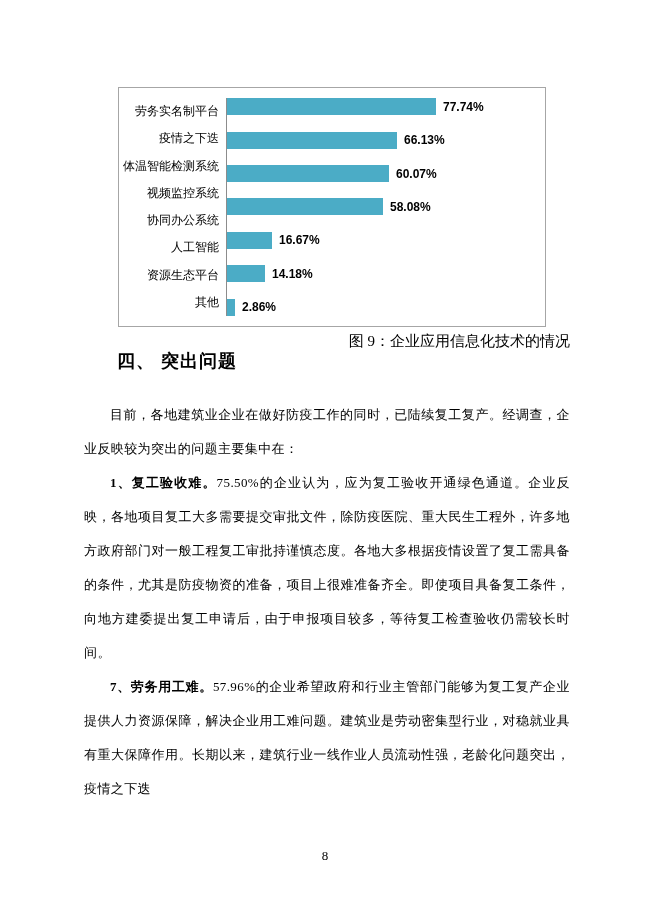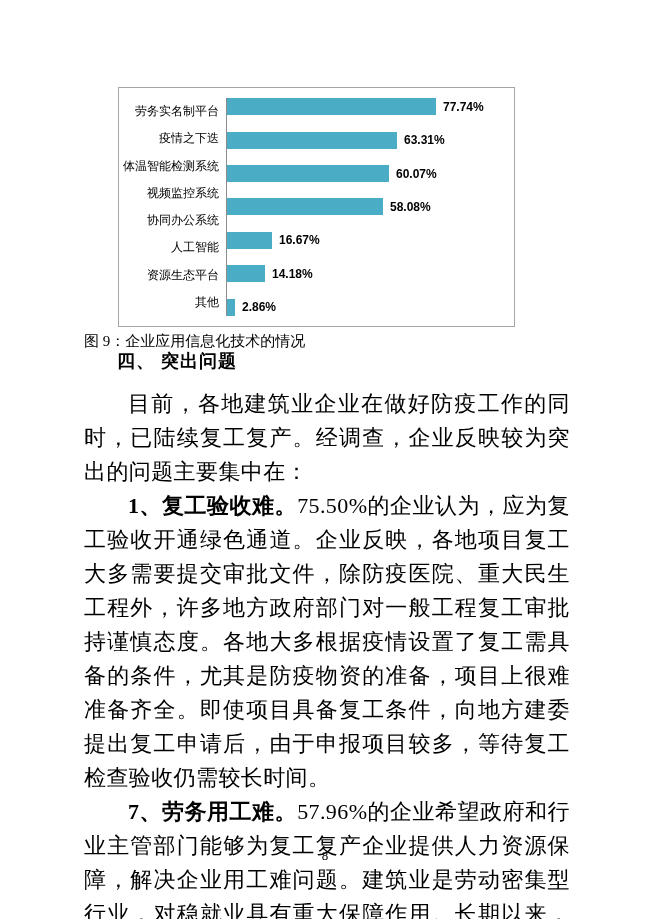--- a/index.html
+++ b/index.html
@@ -2,48 +2,48 @@
 <html><head>
 <meta charset="utf-8">
 <style>
   html,body{margin:0;padding:0;}
   body{
     width:650px;height:919px;background:#ffffff;position:relative;
     font-family:"Liberation Serif",serif;color:#000;overflow:hidden;
   }
   
   .chart-box{
-    position:absolute;left:118px;top:87px;width:397px;height:240px;
+    position:absolute;left:118px;top:87px;width:428px;height:240px;
     border:1px solid #a6a6a6;background:#fff;box-sizing:border-box;padding-left:24px;
   }
   .chart-inner{position:absolute;left:0;top:10px;bottom:10px;right:4px;display:flex;}
   .labels-col{width:107px;display:flex;flex-direction:column;}
   .bars-col{flex:1;display:flex;flex-direction:column;border-left:1px solid #8c8c8c;gap:16px;}
   .lrow{
     flex:1;display:flex;align-items:center;justify-content:flex-end;
     padding-right:7px;font-size:12px;white-space:nowrap;
   }
   .brow{flex:1;display:flex;align-items:center;}
   .cbar{height:17px;}
   .cval{
     margin-left:7px;font-family:"Liberation Sans",sans-serif;
     font-weight:700;font-size:12px;white-space:nowrap;
   }
   
   .caption{
-    position:absolute;left:84px;top:331px;width:486px;text-align:left;
+    position:absolute;left:84px;top:331px;width:486px;text-align:right;
     font-size:15px;line-height:20px;
   }
   .textcol{position:absolute;left:84px;top:348px;width:486px;}
   .heading{
     font-family:"Liberation Sans",sans-serif;font-weight:700;font-size:18px;
     line-height:26px;margin:0;padding-left:33px;letter-spacing:1px;
   }
   .para{
-    margin:13px 0 0 0;font-size:22px;line-height:34px;letter-spacing:0.4px;
+    margin:24px 0 0 0;font-size:13px;line-height:34px;letter-spacing:0.4px;
     text-align:justify;text-indent:2em;
   }
   .para.item{margin-top:0;}
   .lead{font-weight:700;}
   .pageno{
     position:absolute;left:0;top:848px;width:650px;text-align:center;
     font-size:13px;
   }
 </style>
 </head>
@@ -61,21 +61,21 @@
         <div class="lrow">资源生态平台</div>
         <div class="lrow">其他</div>
       </div>
     <div class="bars-col">
         <div class="brow">
           <div class="cbar" style="width: 209px; background: rgb(75, 172, 198);"></div>
           <span class="cval">77.74%</span>
         </div>
         <div class="brow">
           <div class="cbar" style="width: 170px; background: rgb(75, 172, 198);"></div>
-          <span class="cval">63.31%</span>
+          <span class="cval">66.13%</span>
         </div>
         <div class="brow">
           <div class="cbar" style="width: 162px; background: rgb(75, 172, 198);"></div>
           <span class="cval">60.07%</span>
         </div>
         <div class="brow">
           <div class="cbar" style="width: 156px; background: rgb(75, 172, 198);"></div>
           <span class="cval">58.08%</span>
         </div>
         <div class="brow">

